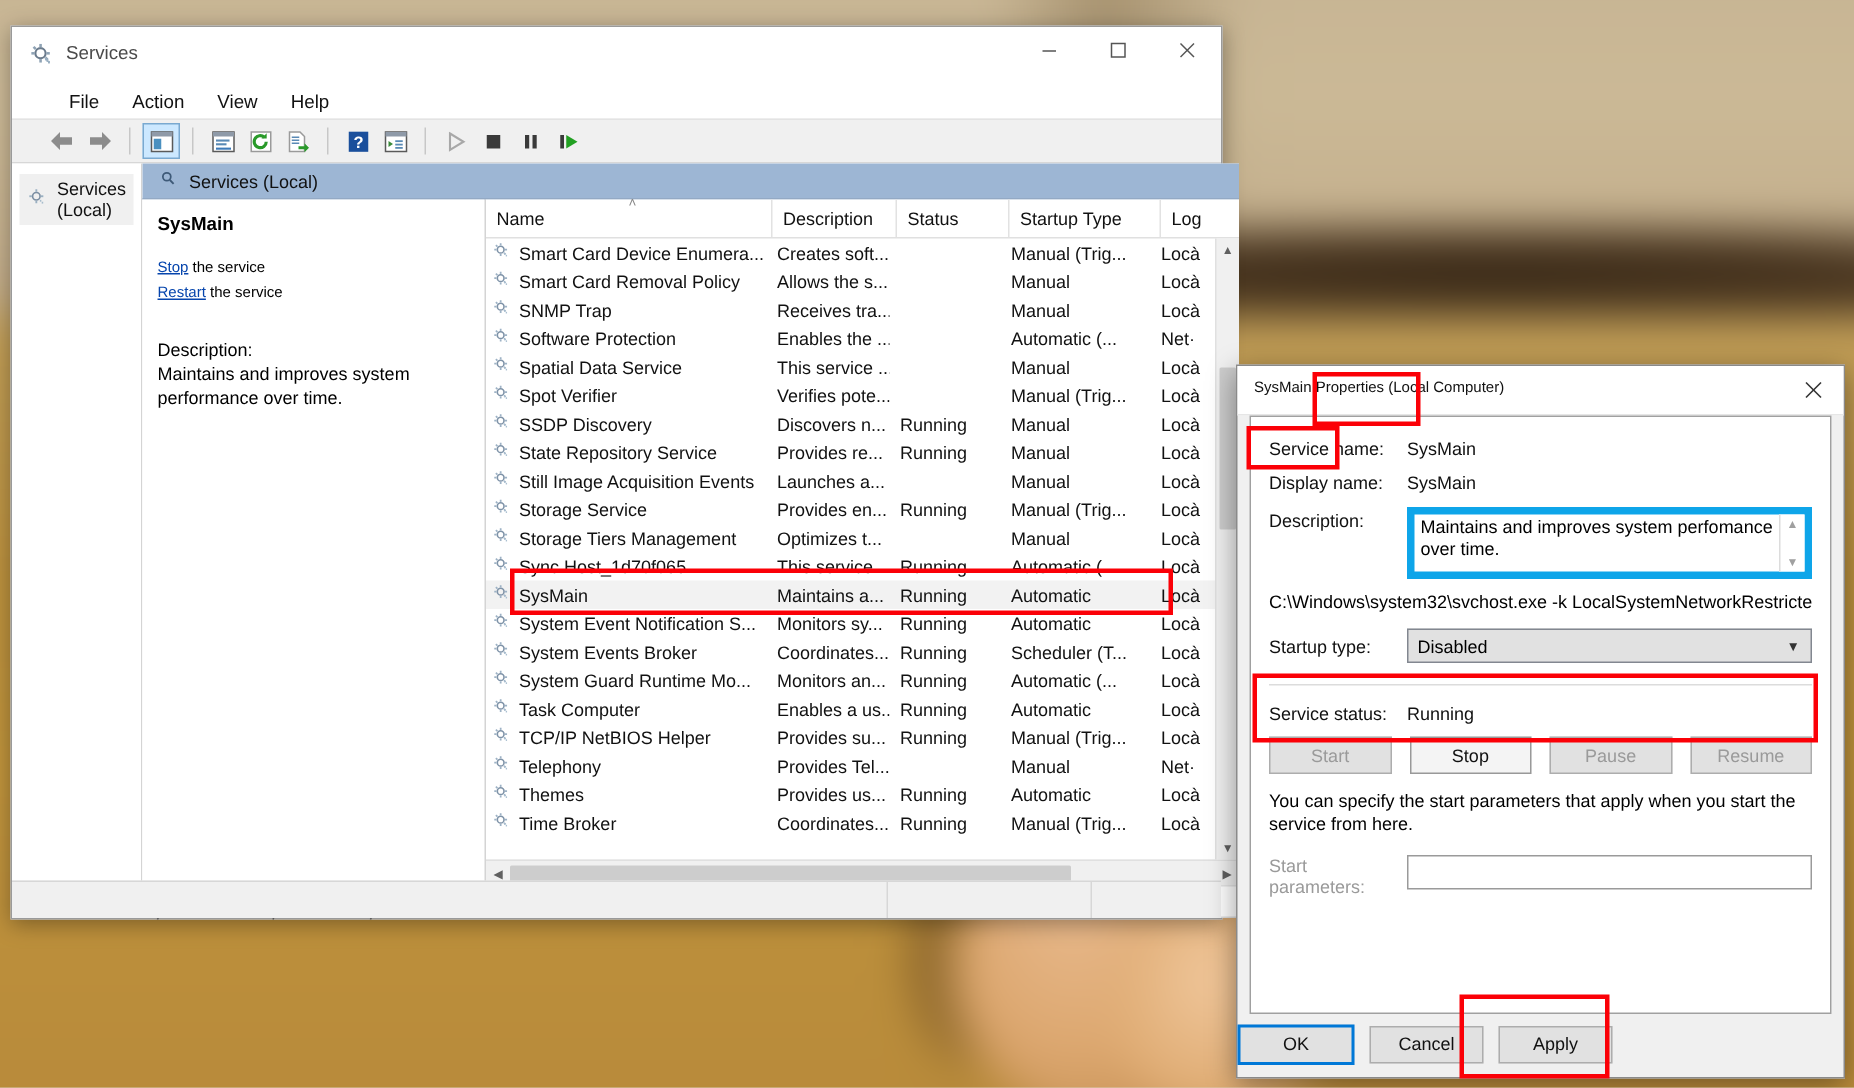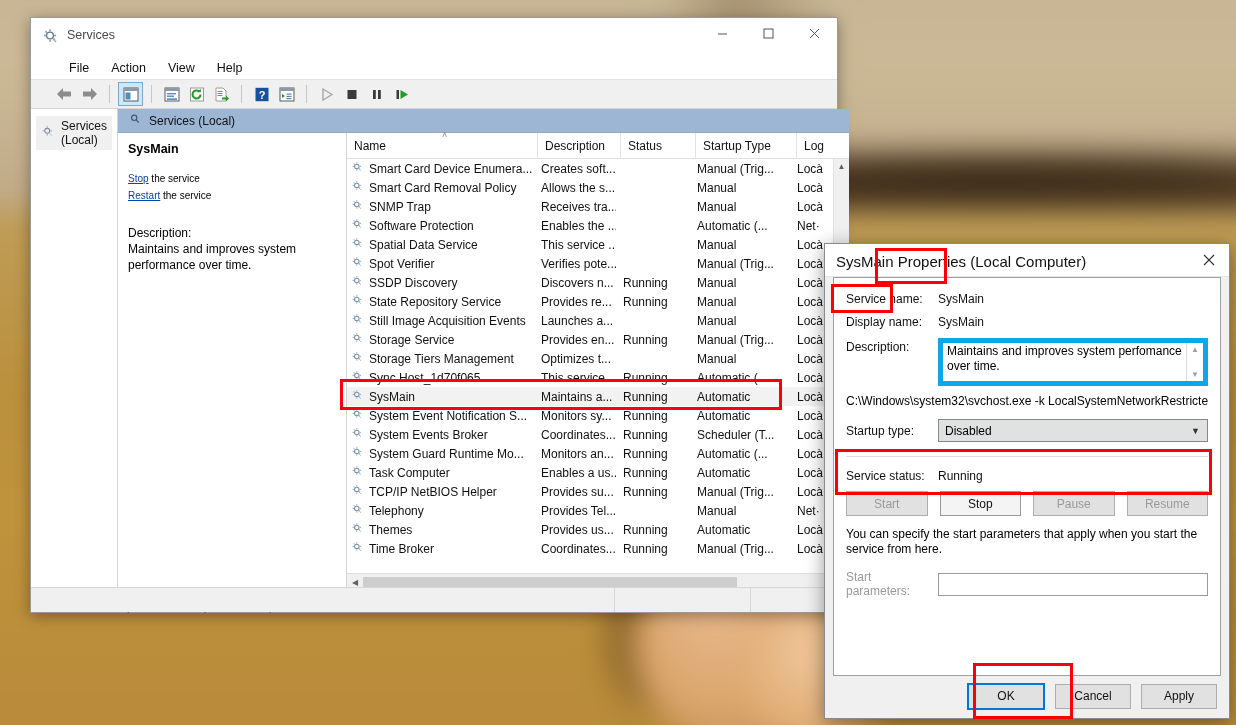--- a/index.html
+++ b/index.html
@@ -25,21 +25,21 @@
     background:radial-gradient(ellipse at 40% 25%,#e8b98c 0%,#dca76f 45%,#c08a4d 80%,rgba(180,128,66,0) 100%);
     border-radius:46% 54% 40% 60%/44% 40% 60% 56%;}
   #bg .paw2{position:absolute;left:780px;top:640px;width:150px;height:150px;
     background:radial-gradient(ellipse at 45% 35%,#f0c79c 0%,#e0ad75 55%,rgba(200,150,90,0) 100%);
     border-radius:50%;}
   #bg .pawdark{position:absolute;left:646px;top:600px;width:80px;height:150px;
     background:linear-gradient(90deg,rgba(90,60,30,.55) 0%,rgba(150,110,60,0) 100%);
     border-radius:50%;}
 
   
-  #svcwin{position:absolute;left:30px;top:17px;width:806px;height:594px;
+  #svcwin{position:absolute;left:7px;top:17px;width:806px;height:594px;
     background:#ffffff;border:1px solid #9a9a9a;z-index:5;
     box-shadow:0 3px 14px rgba(0,0,0,.35);}
   .titlebar{height:38px;background:#fff;position:relative;}
   .titlebar .ticon{position:absolute;left:11px;top:10px;width:18px;height:18px;}
   .titlebar .ttext{position:absolute;left:36px;top:10px;font-size:12.5px;color:#4a4a4a;}
   .wbtns{position:absolute;right:0;top:0;display:flex;}
   .wbtn{width:46px;height:31px;display:flex;align-items:center;justify-content:center;
     color:#555;font-size:13px;cursor:default;}
 
   .menubar{height:23px;background:#fff;display:flex;align-items:center;padding-left:27px;gap:0;}
@@ -98,21 +98,21 @@
   .tabitem.active{font-weight:normal;}
 
   .statusbar{position:absolute;left:0;right:0;bottom:0;height:24px;background:#f0f0f0;
     border-top:1px solid #d7d7d7;display:flex;}
   .sbcell{border-right:1px solid #d7d7d7;}
 
   
   #propdlg{position:absolute;left:824px;top:243px;width:404px;height:474px;
     background:#f0f0f0;border:1px solid #8a8a8a;z-index:20;box-shadow:0 4px 18px rgba(0,0,0,.4);}
   .pdtitle{height:32px;background:#fff;position:relative;border-bottom:1px solid #e6e6e6;}
-  .pdtitle .pt{position:absolute;left:11px;top:9px;font-size:15px;color:#111;}
+  .pdtitle .pt{position:absolute;left:11px;top:9px;font-size:10px;color:#111;}
   .pdclose{position:absolute;right:0;top:0;width:40px;height:31px;display:flex;
     align-items:center;justify-content:center;color:#444;font-size:13px;}
 
   .pdtabs{display:flex;padding:6px 0 0 8px;font-size:12px;background:#f0f0f0;position:relative;}
   .pdtab{padding:3px 9px 4px 9px;border:1px solid #a0a0a0;border-bottom:none;background:#f0f0f0;
     margin-right:-1px;color:#111;position:relative;}
   .pdtab.active{background:#fff;z-index:2;padding-bottom:5px;margin-bottom:-1px;}
 
   .pdpanel{margin:0 8px;border:1px solid #a0a0a0;background:#fff;height:383px;position:relative;padding:14px 12px 0 12px;}
   .frow{display:flex;font-size:12px;margin-bottom:9px;}
@@ -136,21 +136,21 @@
 
   .btnrow{display:flex;gap:12px;margin-top:8px;}
   .wbtn2{flex:1;height:23px;border:1px solid #adadad;background:#e1e1e1;font-size:12px;
     display:flex;align-items:center;justify-content:center;color:#111;}
   .wbtn2.disabled{color:#9a9a9a;}
   .wbtn2.enabled{background:#f4f4f4;border-color:#999;}
 
   .helptext{font-size:12px;line-height:15px;margin-top:11px;}
 
   .pdfooter{position:absolute;left:0;right:0;bottom:0;height:44px;display:flex;
-    justify-content:flex-end;align-items:center;gap:10px;padding-right:12px;}
+    justify-content:flex-start;align-items:center;gap:10px;padding-right:12px;}
   .fbtn{width:74px;height:23px;border:1px solid #adadad;background:#e1e1e1;font-size:12px;
     display:flex;align-items:center;justify-content:center;color:#111;}
   .fbtn.primary{border:2px solid #0078d7;background:#e1e1e1;}
 
   
   .redbox{position:absolute;border:3px solid #fb0007;z-index:60;pointer-events:none;}
 </style>
 </head>
 <body>
 
@@ -986,21 +986,21 @@
       <div class="wbtn2 disabled">
           <span>Pause</span>
         </div>
       <div class="wbtn2 disabled">
           <span>Resume</span>
         </div>
     </div>
 
     <div class="helptext">You can specify the start parameters that apply when you start the service from here.</div>
 
-    <div class="frow" style="margin-top:13px;align-items:center">
+    <div class="frow" style="margin-top:13px;">
       <div class="flabel" style="color:#9a9a9a">Start parameters:</div>
       <input class="spinput" style="flex: 1 1 0%; height: 19px; border: 1px solid rgb(154, 154, 154); background: rgb(255, 255, 255); font-family: &quot;Liberation Sans&quot;, sans-serif; font-size: 12px; padding-left: 4px;" value="">
     </div>
   </div>
 
   <div class="pdfooter">
     <div class="fbtn primary">OK</div>
     <div class="fbtn">Cancel</div>
     <div class="fbtn">Apply</div>
   </div>

